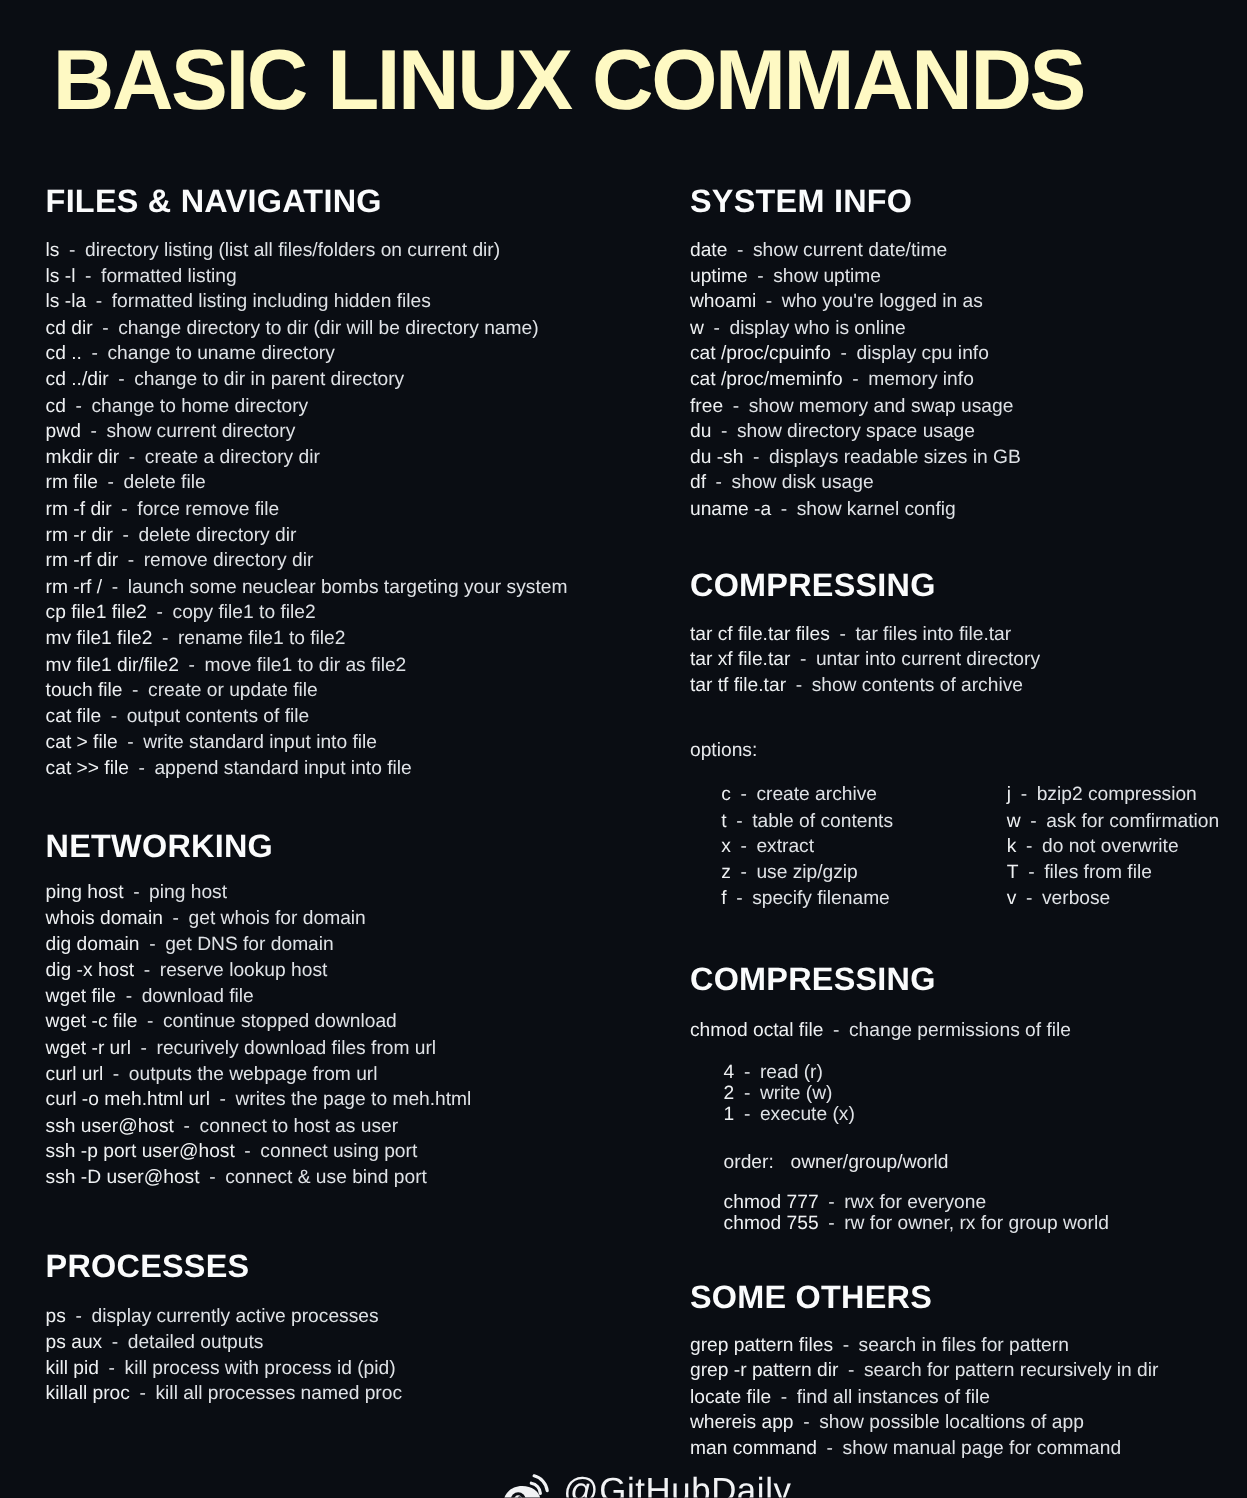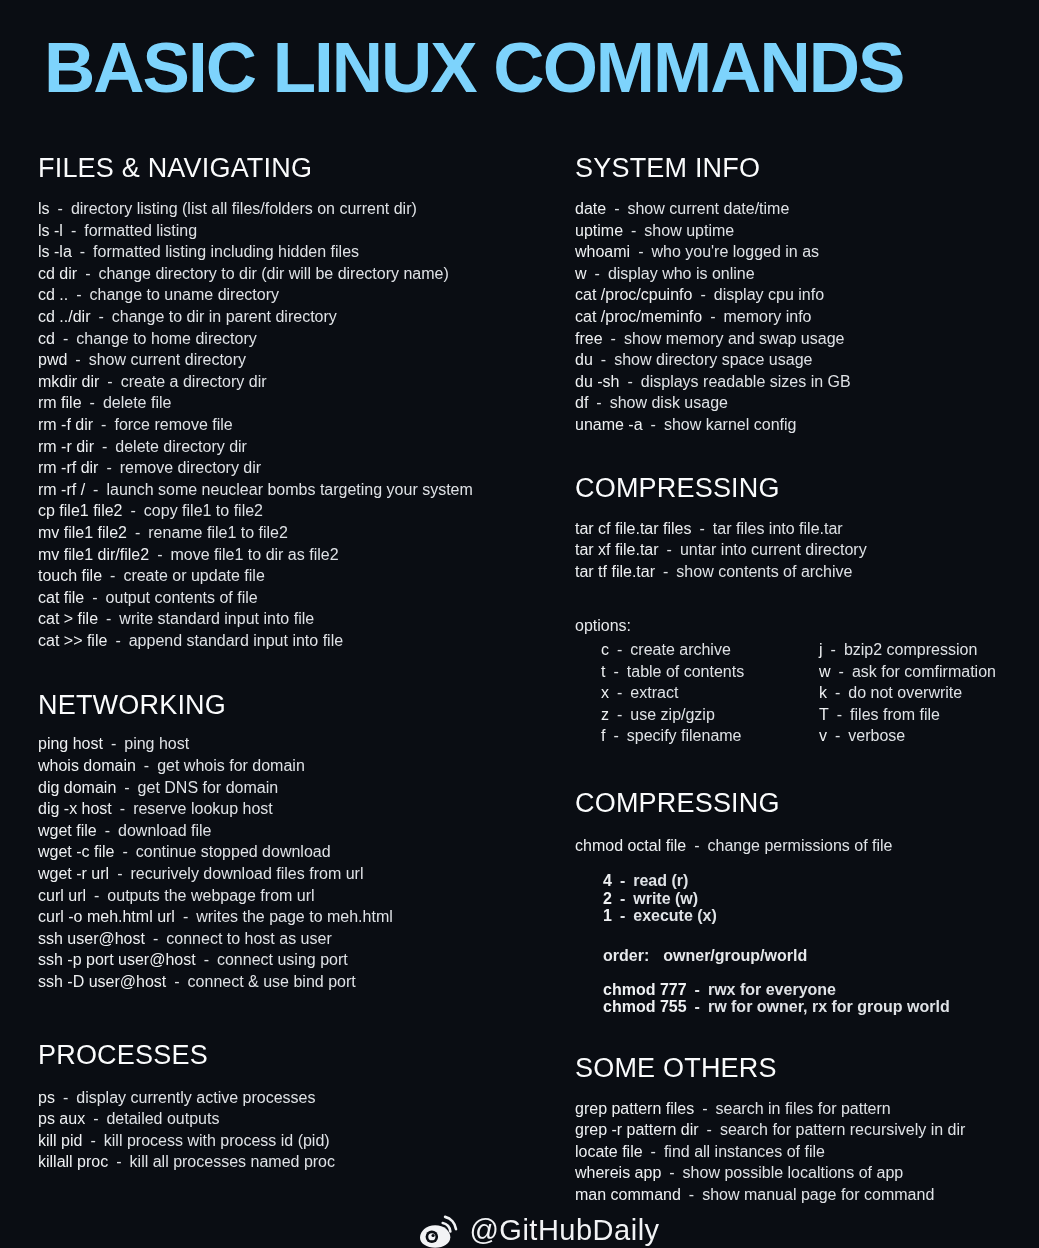--- a/index.html
+++ b/index.html
@@ -3,46 +3,46 @@
 <meta charset="utf-8">
 <style>
   html,body{margin:0;padding:0;}
   body{
     width:1039px;height:1248px;overflow:hidden;
     background:#0a0d13;color:#e7e9ec;
     font-family:"Liberation Sans", sans-serif;
   }
   .page{padding:30px 0 0 38px;}
   .title{
-    margin:0 0 0 6px;color:#7dd3fc;
+    margin:0 0 0 6px;color:#fef9c3;
     font-size:71px;line-height:76px;font-weight:bold;letter-spacing:-2px;
     white-space:nowrap;
   }
   .columns{display:grid;grid-template-columns:537px 1fr;margin-top:46px;}
   h2{
     margin:0;color:#fafbfc;font-size:27px;line-height:32px;
-    font-weight:normal;letter-spacing:.2px;white-space:nowrap;
+    font-weight:bold;letter-spacing:.2px;white-space:nowrap;
   }
   .entries{margin-top:14px;}
   .entry{font-size:16px;line-height:21.6px;white-space:nowrap;}
   .cmd{color:#eef0f2;}
   .desc{color:#dfe2e6;}
   .sep{display:inline-block;margin:0 8px;color:#dfe2e6;}
   
   .sec-networking h2{margin-top:38px;}
   .sec-networking .entries{margin-top:12px;}
   .sec-processes h2{margin-top:46px;}
   .sec-processes .entries{margin-top:16px;}
   
   .sec-compressing h2{margin-top:36px;}
   .options-label{margin-top:33px;font-size:16px;line-height:21.6px;}
-  .options-grid{display:grid;grid-template-columns:218px auto;padding-left:26px;margin-top:2px;}
+  .options-grid{display:grid;grid-template-columns:218px auto;padding-left:26px;margin-top:15px;gap:20px;}
   .sec-permissions h2{margin-top:40px;}
   .sec-permissions .entries{margin-top:16px;}
-  .indent{padding-left:28px;font-weight:bold;}
+  .indent{padding-left:28px;}
   .tight .entry{line-height:17.5px;}
   .octal-block{margin-top:16px;}
   .order-line{margin-top:20px;font-size:16px;line-height:21.6px;white-space:nowrap;}
   .order-value{margin-left:14px;}
   .examples{margin-top:14px;}
   .sec-others h2{margin-top:36px;}
   .sec-others .entries{margin-top:14px;}
   
   .footer{
     display:flex;justify-content:center;align-items:flex-start;gap:10px;

